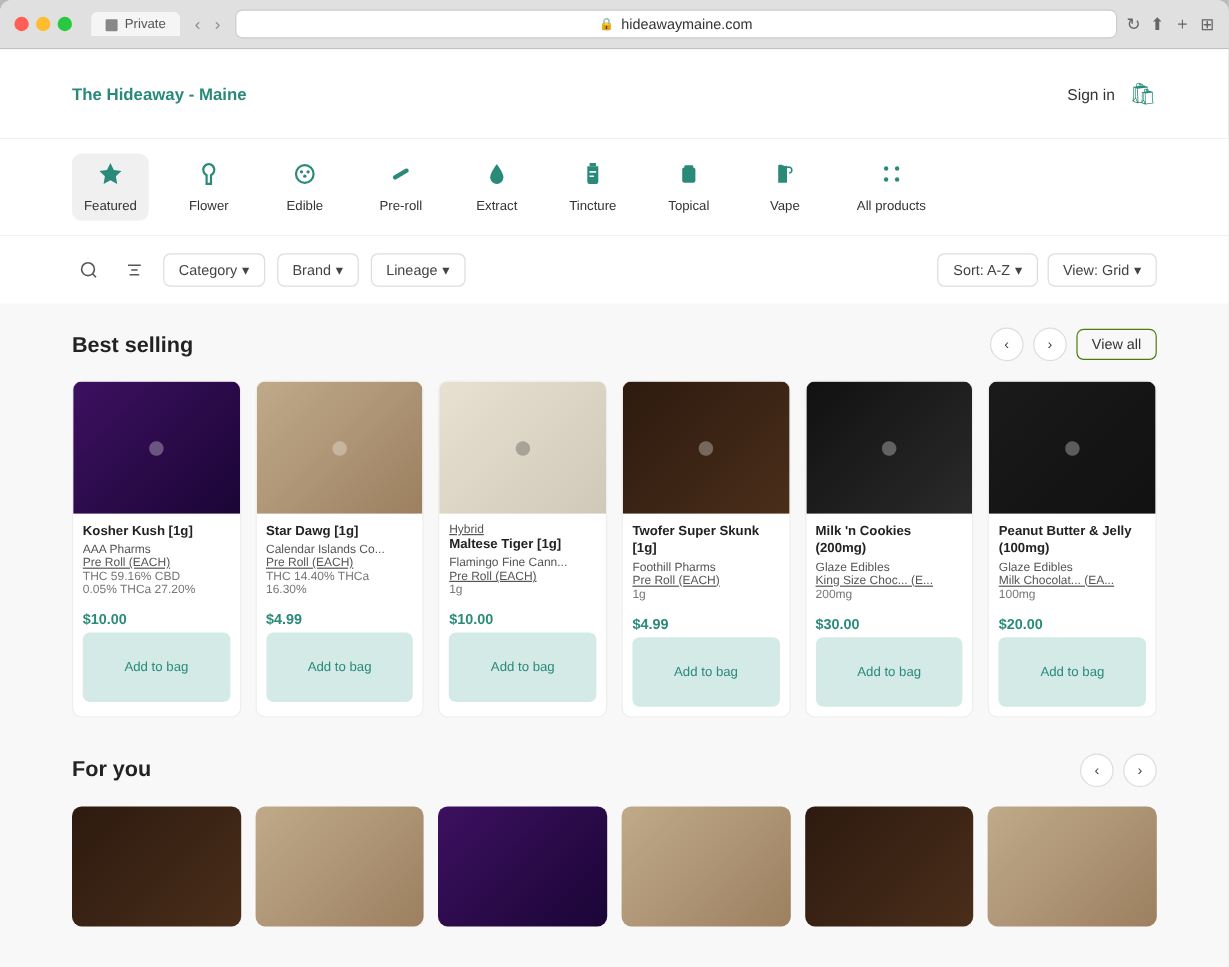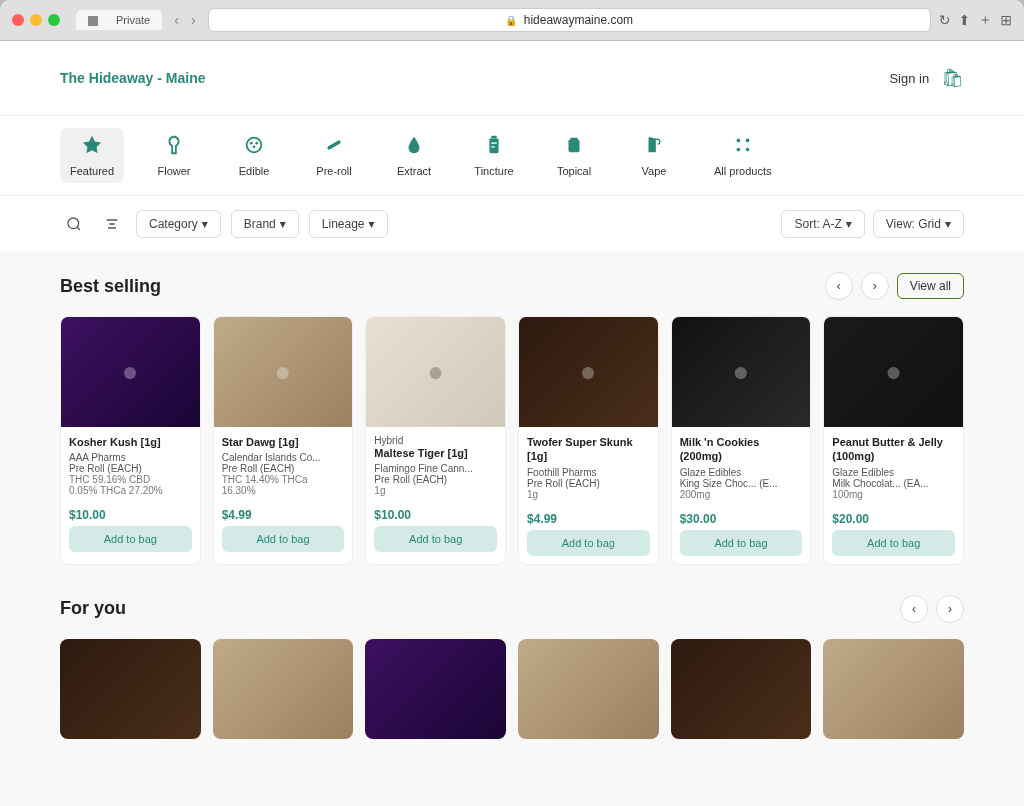--- a/index.html
+++ b/index.html
@@ -7,21 +7,21 @@
     
     .browser-window { width: 1024px; min-height: 806px; background: #f0f0f0; border-radius: 10px; overflow: hidden; box-shadow: 0 10px 40px rgba(0,0,0,0.4); }
     
     
     .browser-chrome { background: #e0e0e0; padding: 8px 12px; display: flex; align-items: center; gap: 8px; border-bottom: 1px solid #c0c0c0; }
     .traffic-lights { display: flex; gap: 6px; }
     .tl { width: 12px; height: 12px; border-radius: 50%; }
     .tl-red { background: #ff5f57; }
     .tl-yellow { background: #febc2e; }
     .tl-green { background: #28c840; }
-    .browser-tab { background: #f5f5f5; padding: 4px 12px; border-radius: 5px 5px 0 0; font-size: 11px; color: #555; display: flex; align-items: flex-end; gap: 18px; margin-left: 8px; }
+    .browser-tab { background: #f5f5f5; padding: 4px 12px; border-radius: 5px 5px 0 0; font-size: 11px; color: #555; display: flex; align-items: flex-end; gap: 6px; margin-left: 8px; }
     .browser-tab-icon { width: 10px; height: 10px; background: #888; border-radius: 1px; }
     .nav-arrows { display: flex; gap: 4px; }
     .nav-arrow { background: none; border: none; color: #888; font-size: 14px; cursor: pointer; padding: 2px 4px; }
     .address-bar { flex: 1; background: white; border-radius: 6px; padding: 4px 30px; font-size: 12px; color: #333; text-align: center; border: 1px solid #ccc; position: relative; display: flex; align-items: center; justify-content: center; gap: 6px; }
     .lock-icon { font-size: 10px; color: #666; }
     .browser-actions { display: flex; gap: 8px; }
     .browser-btn { background: none; border: none; color: #666; font-size: 14px; cursor: pointer; }
 
     
     .page { background: white; min-height: 750px; }
@@ -58,24 +58,24 @@
     .view-all-btn { background: none; border: 1px solid #4d7c0f; border-radius: 6px; padding: 5px 12px; font-size: 12px; color: #333; cursor: pointer; }
 
     
     .product-grid { display: grid; grid-template-columns: repeat(6, 1fr); gap: 12px; margin-bottom: 30px; }
     
     .product-card { background: white; border-radius: 8px; overflow: hidden; border: 1px solid #eee; cursor: pointer; }
     .product-image { width: 100%; height: 110px; object-fit: cover; background: #e8e8e8; display: flex; align-items: center; justify-content: center; overflow: hidden; }
     .product-info { padding: 8px; }
     .product-name { font-size: 11px; font-weight: 600; color: #222; margin-bottom: 3px; line-height: 1.3; }
     .product-brand { font-size: 10px; color: #555; }
-    .product-type { font-size: 10px; color: #555; }
+    .product-type { font-size: 10px; color: #555; text-decoration: underline; }
     .product-detail { font-size: 10px; color: #777; }
     .product-price { font-size: 12px; font-weight: 600; color: #2a8a7a; padding: 4px 8px; }
-    .add-to-bag { width: calc(100% - 16px); margin: 0 8px 8px; background: #d4eae7; border: none; border-radius: 6px; padding: 7px; font-size: 11px; color: #2a8a7a; cursor: pointer; font-weight: 500; }
+    .add-to-bag { width: calc(100% - 16px); margin: 0 8px 8px; background: #d4eae7; border: none; border-radius: 6px; padding: 23px; font-size: 11px; color: #2a8a7a; cursor: pointer; font-weight: 500; }
 
     
     .for-you-grid { display: grid; grid-template-columns: repeat(6, 1fr); gap: 12px; }
     .for-you-img { width: 100%; height: 100px; border-radius: 8px; overflow: hidden; }
 
     
     .icon-svg { width: 22px; height: 22px; fill: #2a8a7a; }
   </style>
 </head>
 <body>

